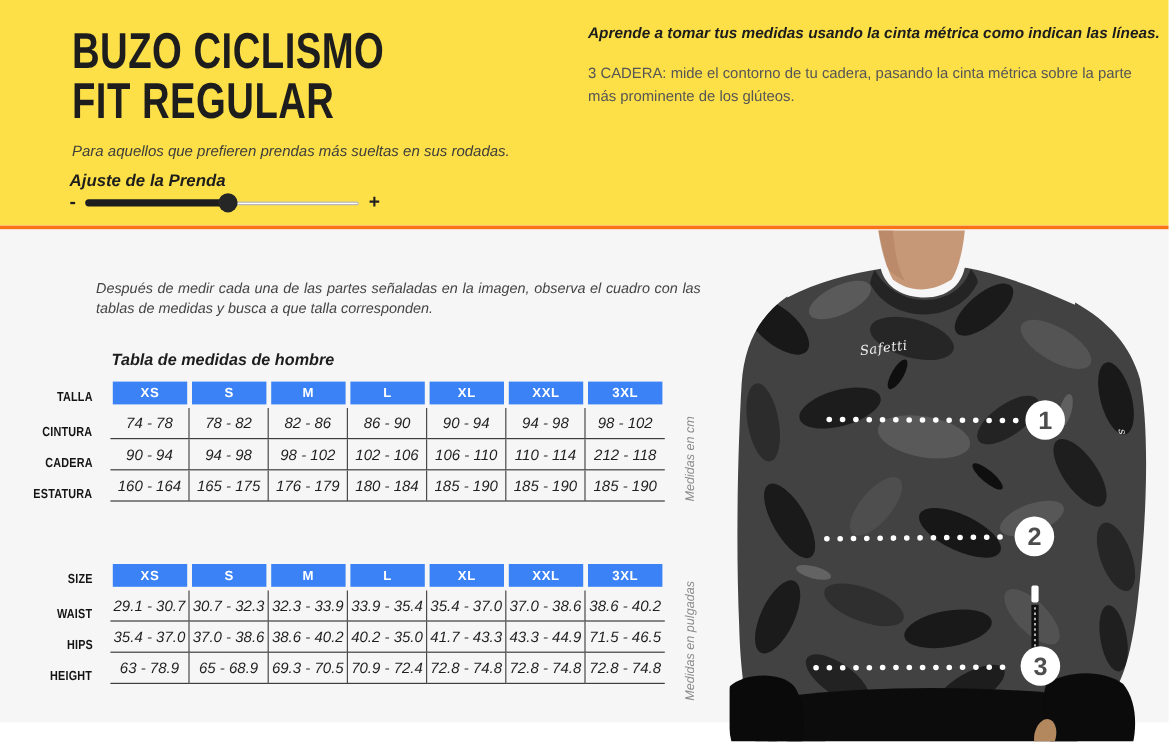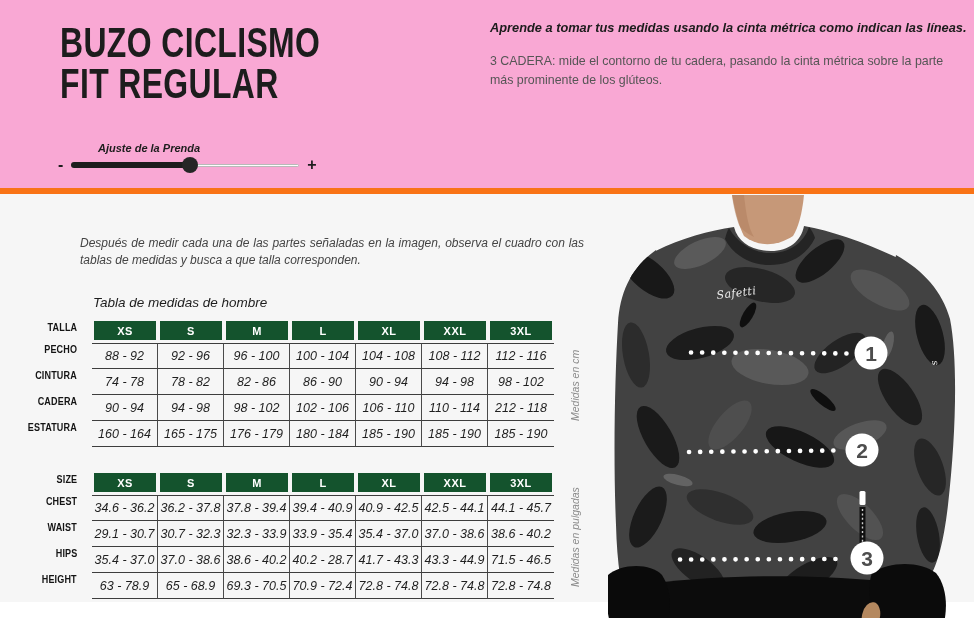--- a/index.html
+++ b/index.html
@@ -2,56 +2,56 @@
 <html><head>
 <meta charset="utf-8">
 <style>
   * { margin:0; padding:0; box-sizing:border-box; }
   html,body { background:#fff; }
   .page {
     position:relative; width:974px; height:618px; overflow:hidden;
     font-family:"Liberation Sans", sans-serif; background:#ffffff;
   }
   
-  .top-section { position:absolute; left:0; top:0; width:974px; height:188px; background:#f9a8d4; }
+  .top-section { position:absolute; left:0; top:0; width:974px; height:188px; background:#fde047; }
   .title { position:absolute; left:60px; top:22px; color:#1d1d1d; font-weight:bold;
            font-size:42px; line-height:41px; letter-spacing:.5px; }
   .title .tline { display:block; transform:scaleX(.76); transform-origin:left center; white-space:nowrap; }
   .subtitle { position:absolute; left:60px; top:119px; width:420px; font-size:12.5px;
               font-style:italic; color:#3c3c3c; }
   .slider-block { position:absolute; left:58px; top:142px; width:260px; }
-  .slider-label { margin-left:40px; font-size:11px; font-weight:bold; font-style:italic; color:#1d1d1d; }
+  .slider-label { font-size:14px; font-weight:bold; font-style:italic; color:#1d1d1d; }
   .slider-row { display:flex; align-items:center; margin-top:4px; }
   .slider-minus,.slider-plus { font-size:16px; font-weight:bold; color:#1d1d1d; line-height:14px; }
   .slider-track { position:relative; width:228px; height:14px; margin:0 8px; }
   .slider-rest { position:absolute; left:0; top:5.5px; width:100%; height:3px;
                  border:1px solid #b9b9b9; border-radius:3px; background:#fdfdfd; }
   .slider-fill { position:absolute; left:0; top:4px; height:6px; background:#1d1d1d; border-radius:3px; }
   .slider-thumb { position:absolute; top:-1px; width:16px; height:16px; border-radius:50%;
                   background:#262626; transform:translateX(-8px); }
   .instructions { position:absolute; left:490px; top:20px; width:480px; }
   .instr-intro { font-size:12.8px; font-weight:bold; font-style:italic; color:#1c1c1c; margin-bottom:17px; }
   .instr-step { font-size:12.4px; color:#555555; line-height:18.5px; margin-bottom:9px; }
   
   .bottom-section { position:absolute; left:0; top:188px; width:974px; height:414px;
-                    background:#f6f6f6; border-top:6px solid #f97316; }
+                    background:#f6f6f6; border-top:3px solid #f97316; }
   .measure-note { position:absolute; left:80px; top:41px; width:504px; font-size:12px;
                   font-style:italic; color:#444; line-height:17px; text-align:justify; }
-  .tables-title { position:absolute; left:93px; top:101px; font-size:13.5px; font-weight:normal;
+  .tables-title { position:absolute; left:93px; top:101px; font-size:13.5px; font-weight:bold;
                   font-style:italic; color:#1d1d1d; }
   .stable { position:absolute; left:20px; width:534px; }
   .stable.cm { top:127px; }
   .stable.in { top:279px; }
   .srow { display:grid; grid-template-columns:72px repeat(7,66px); }
   .header-row { height:19px; margin-bottom:3px; }
   .data-row { height:26px; }
-  .rlabel { display:flex; justify-content:flex-end; align-items:flex-start; padding-right:15px; }
+  .rlabel { display:flex; justify-content:flex-end; align-items:flex-end; padding-right:15px; }
   .rlabel span { font-size:11px; font-weight:bold; color:#141414; letter-spacing:.2px;
                  transform:scaleX(.82); transform-origin:right center; white-space:nowrap; }
-  .hcell { background:#14532d; color:#ffffff; margin:0 2px; display:flex; align-items:center;
+  .hcell { background:#3b82f6; color:#ffffff; margin:0 2px; display:flex; align-items:center;
            justify-content:center; font-size:11px; font-weight:bold; letter-spacing:.5px; }
   .vcell { display:flex; align-items:center; justify-content:center; font-size:12.5px;
            font-style:italic; color:#1f1f1f; border-right:1px solid #4a4a4a;
            border-bottom:1.5px solid #3d3d3d; }
   .vcell:last-child { border-right:none; }
   .data-row.first .vcell { border-top:1.5px solid #3d3d3d; }
   .unit-vlabel { position:absolute; left:566px; width:18px; display:flex; align-items:center;
                  justify-content:center; writing-mode:vertical-rl; transform:rotate(180deg);
                  font-size:10.5px; font-style:italic; color:#8a8a8a; white-space:nowrap; }
   .unit-vlabel.cm { top:128px; height:126px; }
@@ -61,20 +61,21 @@
 </head>
 <body>
 
 <div class="page">
 
   <section class="top-section">
     <h1 class="title">
       <span class="tline">BUZO CICLISMO</span>
       <span class="tline">FIT REGULAR</span>
     </h1>
+    <p class="subtitle">Para aquellos que prefieren prendas más sueltas en sus rodadas.</p>
 
     <div class="slider-block">
       <div class="slider-label">Ajuste de la Prenda</div>
       <div class="slider-row">
         <span class="slider-minus">-</span>
         <div class="slider-track">
           <div class="slider-rest"></div>
           <div class="slider-fill" style="width: 52%;"></div>
           <div class="slider-thumb" style="left: 52%;"></div>
         </div>
@@ -98,32 +99,20 @@
             <span>TALLA</span>
           </div>
       <div class="hcell">XS</div>
           <div class="hcell">S</div>
           <div class="hcell">M</div>
           <div class="hcell">L</div>
           <div class="hcell">XL</div>
           <div class="hcell">XXL</div>
           <div class="hcell">3XL</div>
         </div>
-      <div class="srow data-row first">
-        <div class="rlabel">
-            <span>PECHO</span>
-          </div>
-      <div class="vcell">88 - 92</div>
-          <div class="vcell">92 - 96</div>
-          <div class="vcell">96 - 100</div>
-          <div class="vcell">100 - 104</div>
-          <div class="vcell">104 - 108</div>
-          <div class="vcell">108 - 112</div>
-          <div class="vcell">112 - 116</div>
-        </div>
       <div class="srow data-row">
         <div class="rlabel">
             <span>CINTURA</span>
           </div>
       <div class="vcell">74 - 78</div>
           <div class="vcell">78 - 82</div>
           <div class="vcell">82 - 86</div>
           <div class="vcell">86 - 90</div>
           <div class="vcell">90 - 94</div>
           <div class="vcell">94 - 98</div>
@@ -162,52 +151,40 @@
             <span>SIZE</span>
           </div>
       <div class="hcell">XS</div>
           <div class="hcell">S</div>
           <div class="hcell">M</div>
           <div class="hcell">L</div>
           <div class="hcell">XL</div>
           <div class="hcell">XXL</div>
           <div class="hcell">3XL</div>
         </div>
-      <div class="srow data-row first">
-        <div class="rlabel">
-            <span>CHEST</span>
-          </div>
-      <div class="vcell">34.6 - 36.2</div>
-          <div class="vcell">36.2 - 37.8</div>
-          <div class="vcell">37.8 - 39.4</div>
-          <div class="vcell">39.4 - 40.9</div>
-          <div class="vcell">40.9 - 42.5</div>
-          <div class="vcell">42.5 - 44.1</div>
-          <div class="vcell">44.1 - 45.7</div>
-        </div>
       <div class="srow data-row">
         <div class="rlabel">
             <span>WAIST</span>
           </div>
       <div class="vcell">29.1 - 30.7</div>
           <div class="vcell">30.7 - 32.3</div>
           <div class="vcell">32.3 - 33.9</div>
           <div class="vcell">33.9 - 35.4</div>
           <div class="vcell">35.4 - 37.0</div>
           <div class="vcell">37.0 - 38.6</div>
           <div class="vcell">38.6 - 40.2</div>
         </div>
       <div class="srow data-row">
         <div class="rlabel">
             <span>HIPS</span>
           </div>
       <div class="vcell">35.4 - 37.0</div>
           <div class="vcell">37.0 - 38.6</div>
           <div class="vcell">38.6 - 40.2</div>
-          <div class="vcell">40.2 - 28.7</div>
+          <div class="vcell">40.2 - 35.0</div>
           <div class="vcell">41.7 - 43.3</div>
           <div class="vcell">43.3 - 44.9</div>
           <div class="vcell">71.5 - 46.5</div>
         </div>
       <div class="srow data-row">
         <div class="rlabel">
             <span>HEIGHT</span>
           </div>
       <div class="vcell">63 - 78.9</div>
           <div class="vcell">65 - 68.9</div>

